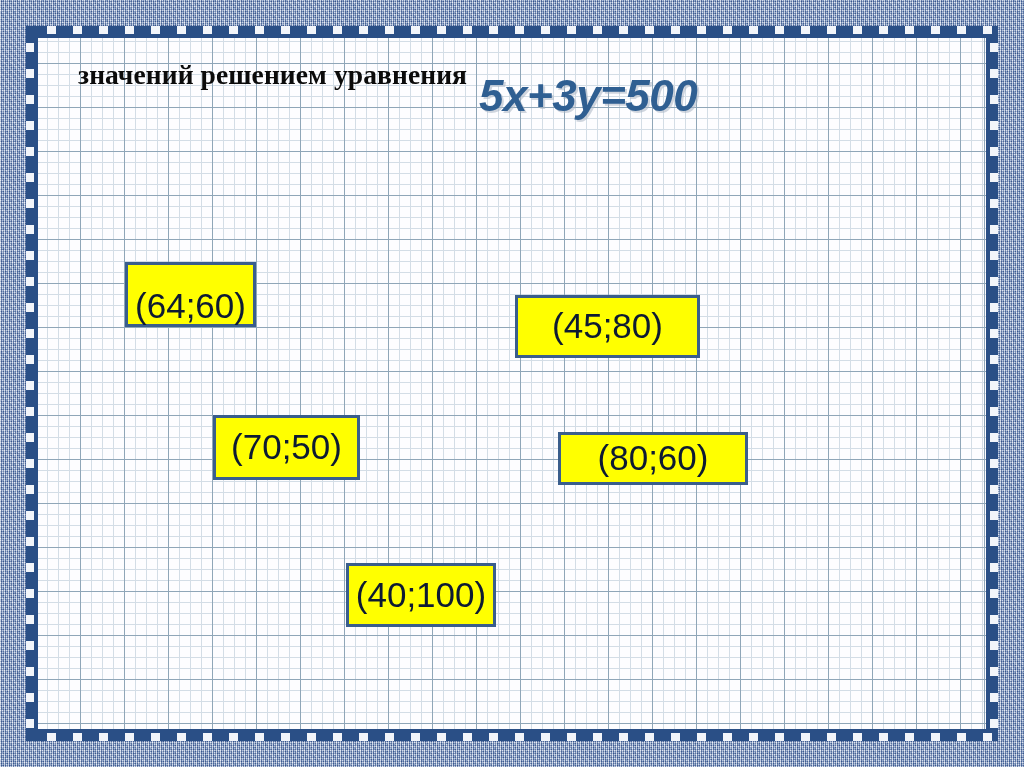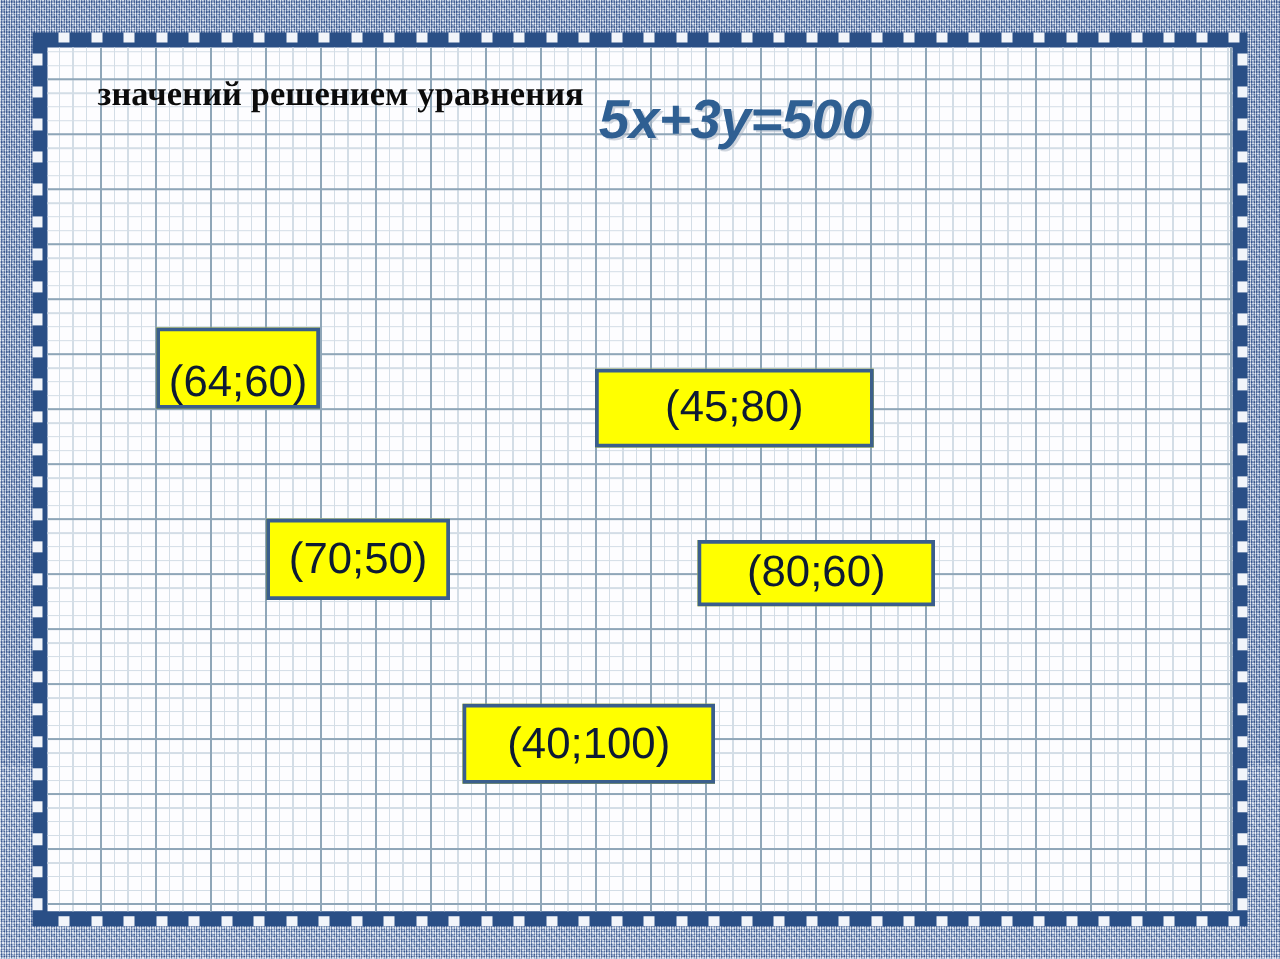--- a/index.html
+++ b/index.html
@@ -156,24 +156,24 @@
     font-family: "Liberation Sans", sans-serif;
     font-size: 35px;
     font-weight: 400;
     letter-spacing: 0px;
     line-height: 1;
   }
   .pair-box span { position: relative; top: -1px; }
 
   
   #box-0 { left:  87px; top: 224px; width: 131px; height: 65px; align-items: flex-end; }
-  #box-1 { left: 438px; top: 257px; width: 223px; height: 63px; }
+  #box-1 { left: 477px; top: 257px; width: 185px; height: 63px; }
   #box-2 { left: 175px; top: 377px; width: 147px; height: 65px; }
   #box-3 { left: 520px; top: 394px; width: 190px; height: 53px; }
-  #box-4 { left: 332px; top: 525px; width: 202px; height: 64px; }
+  #box-4 { left: 308px; top: 525px; width: 150px; height: 64px; }
 </style>
 </head>
 <body>
 
 <div id="slide">
 
   <div class="frame-denim"></div>
   <div class="frame-stitch"></div>
 
   <div class="paper">

